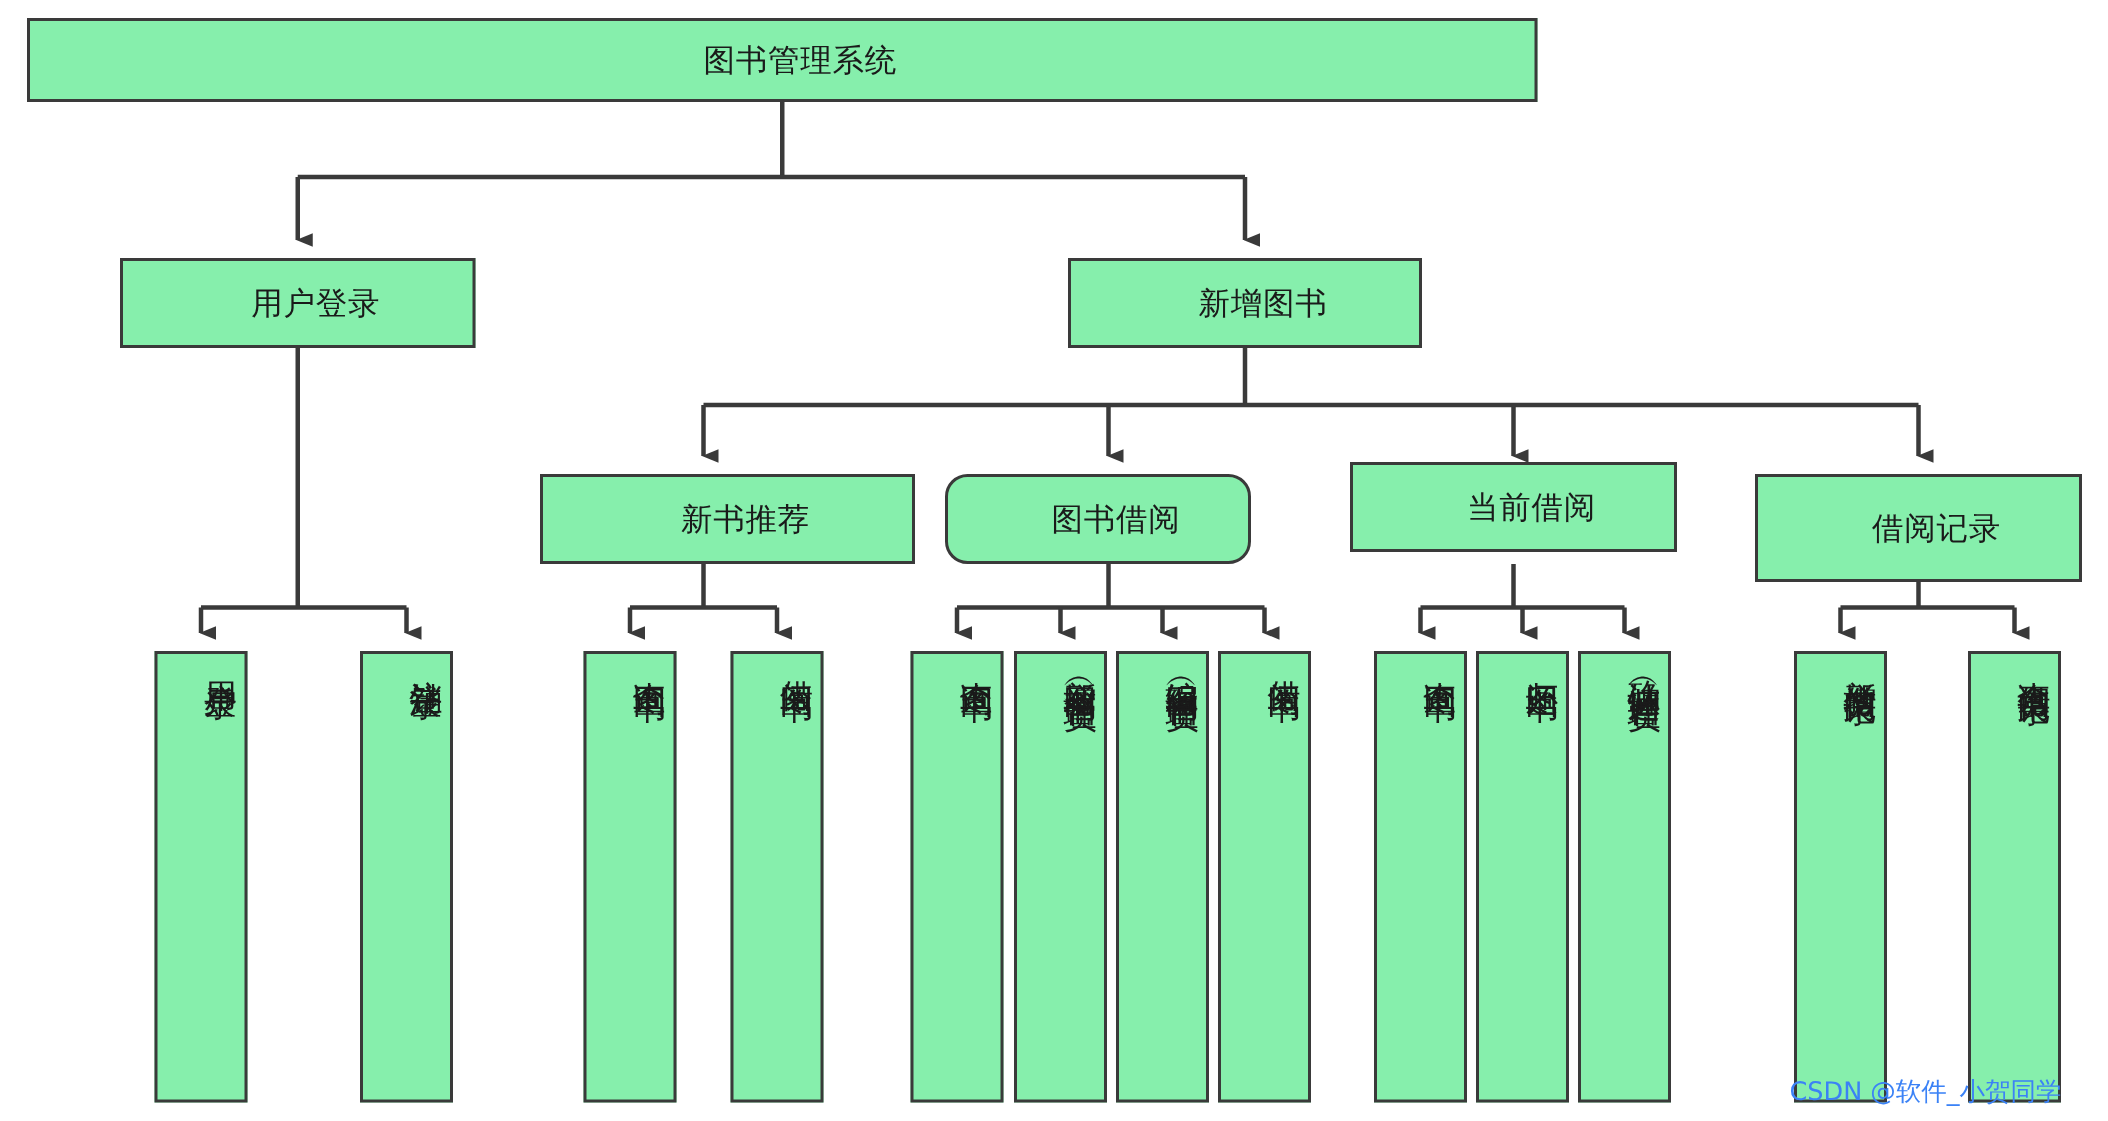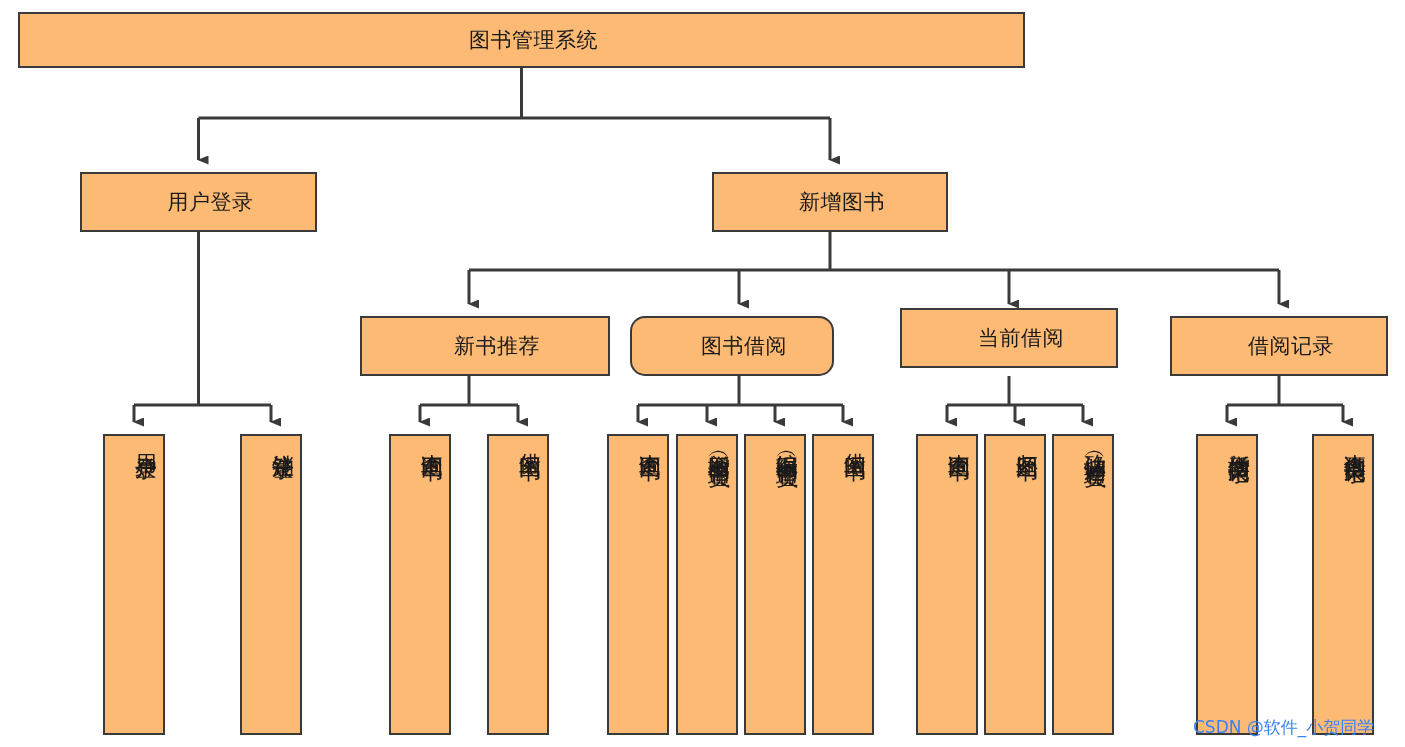--- a/index.html
+++ b/index.html
@@ -22,21 +22,21 @@
     position: absolute;
     left: 0;
     top: 0;
     width: 1405px;
     height: 747px;
     pointer-events: none;
   }
   .node {
     position: absolute;
     box-sizing: border-box;
-    background: #fdba74;
+    background: #86efac;
     border: 2px solid #3a3a3a;
     display: flex;
     align-items: center;
     justify-content: center;
     color: #1a1a1a;
     z-index: 2;
     padding-left: 24px;
   }
   .node-label {
     display: block;
@@ -128,21 +128,21 @@
       </div>
       <div class="node horizontal" style="left: 360px; top: 316px; width: 250px; height: 60px; font-family: Liberation Serif, serif;">
         <span class="node-label">新书推荐</span>
       </div>
       <div class="node horizontal" style="left: 630px; top: 316px; width: 204px; height: 60px; border-radius: 15px;">
         <span class="node-label">图书借阅</span>
       </div>
       <div class="node horizontal" style="left: 900px; top: 308px; width: 218px; height: 60px;">
         <span class="node-label">当前借阅</span>
       </div>
-      <div class="node horizontal" style="left: 1170px; top: 316px; width: 218px; height: 60px; align-items: center;">
+      <div class="node horizontal" style="left: 1170px; top: 316px; width: 218px; height: 72px; align-items: center;">
         <span class="node-label">借阅记录</span>
       </div>
       <div class="node vertical" style="left: 103px; top: 434px; width: 62px; height: 301px;">
         <span class="node-label">用户登录</span>
       </div>
       <div class="node vertical" style="left: 240px; top: 434px; width: 62px; height: 301px;">
         <span class="node-label">注销登录</span>
       </div>
       <div class="node vertical" style="left: 389px; top: 434px; width: 62px; height: 301px;">
         <span class="node-label">查询图书</span>

